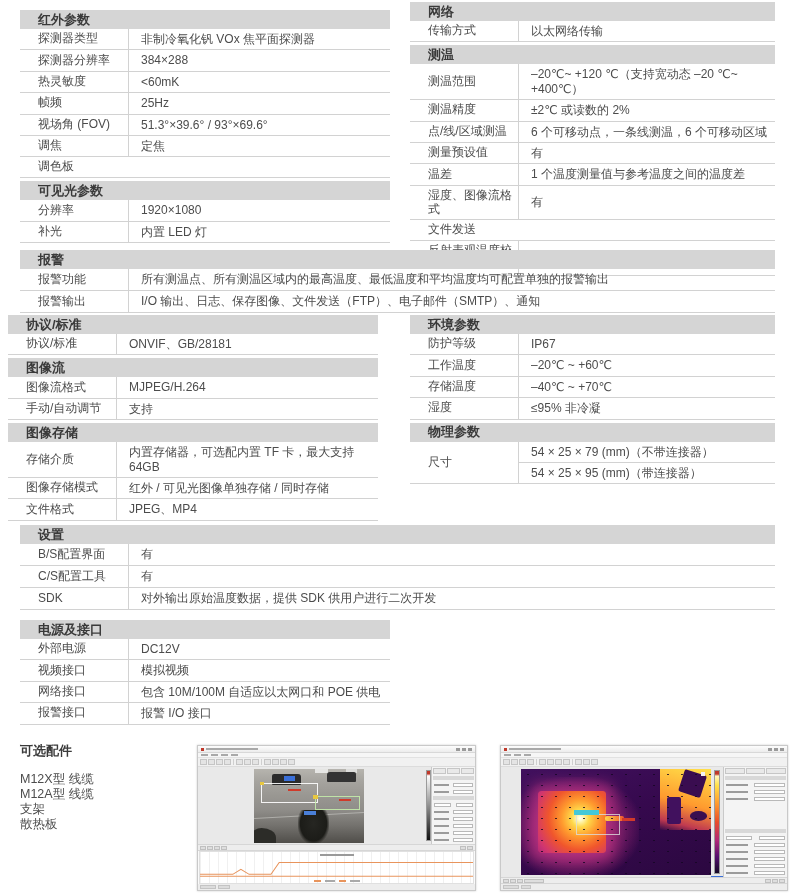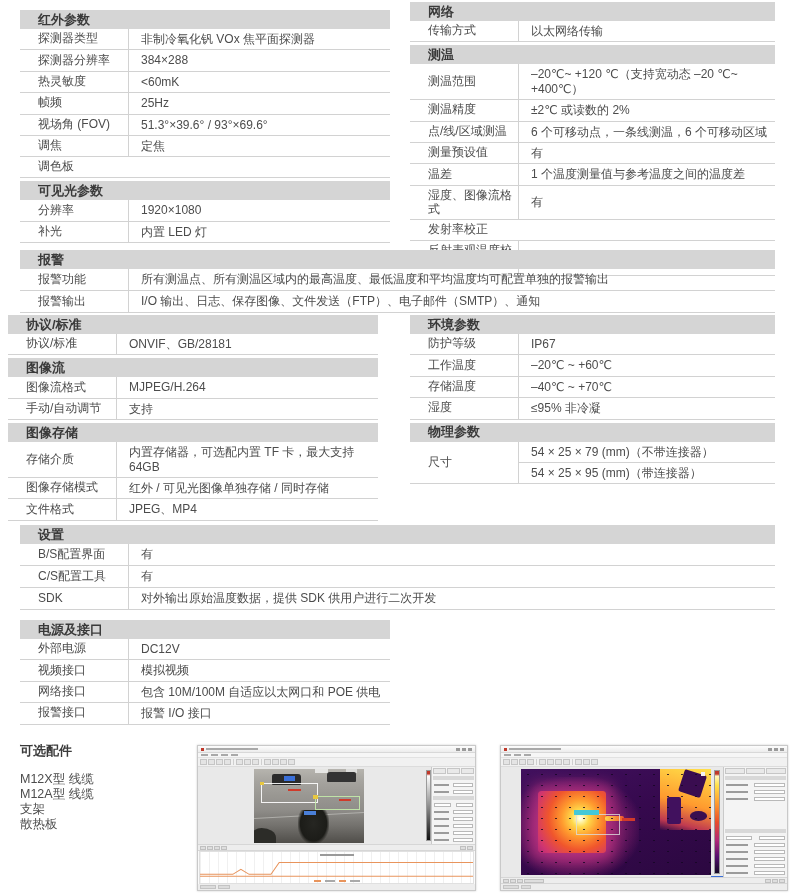--- a/index.html
+++ b/index.html
@@ -259,21 +259,21 @@
               <div class="val-line">1 个温度测量值与参考温度之间的温度差</div>
             </div>
           </div>
           <div class="spec-row">
             <div class="cell-label">湿度、图像流格式</div>
             <div class="cell-value">
               <div class="val-line">有</div>
             </div>
           </div>
           <div class="spec-row">
-            <div class="cell-label">发射率校正</div>
+            <div class="cell-label">文件发送</div>
           </div>
           <div class="spec-row">
             <div class="cell-label">反射表观温度校正</div>
             <div class="cell-value">
               <div class="val-line">自动，基于反射温度输入值</div>
             </div>
           </div>
         </div>
     </section>
   </div>

